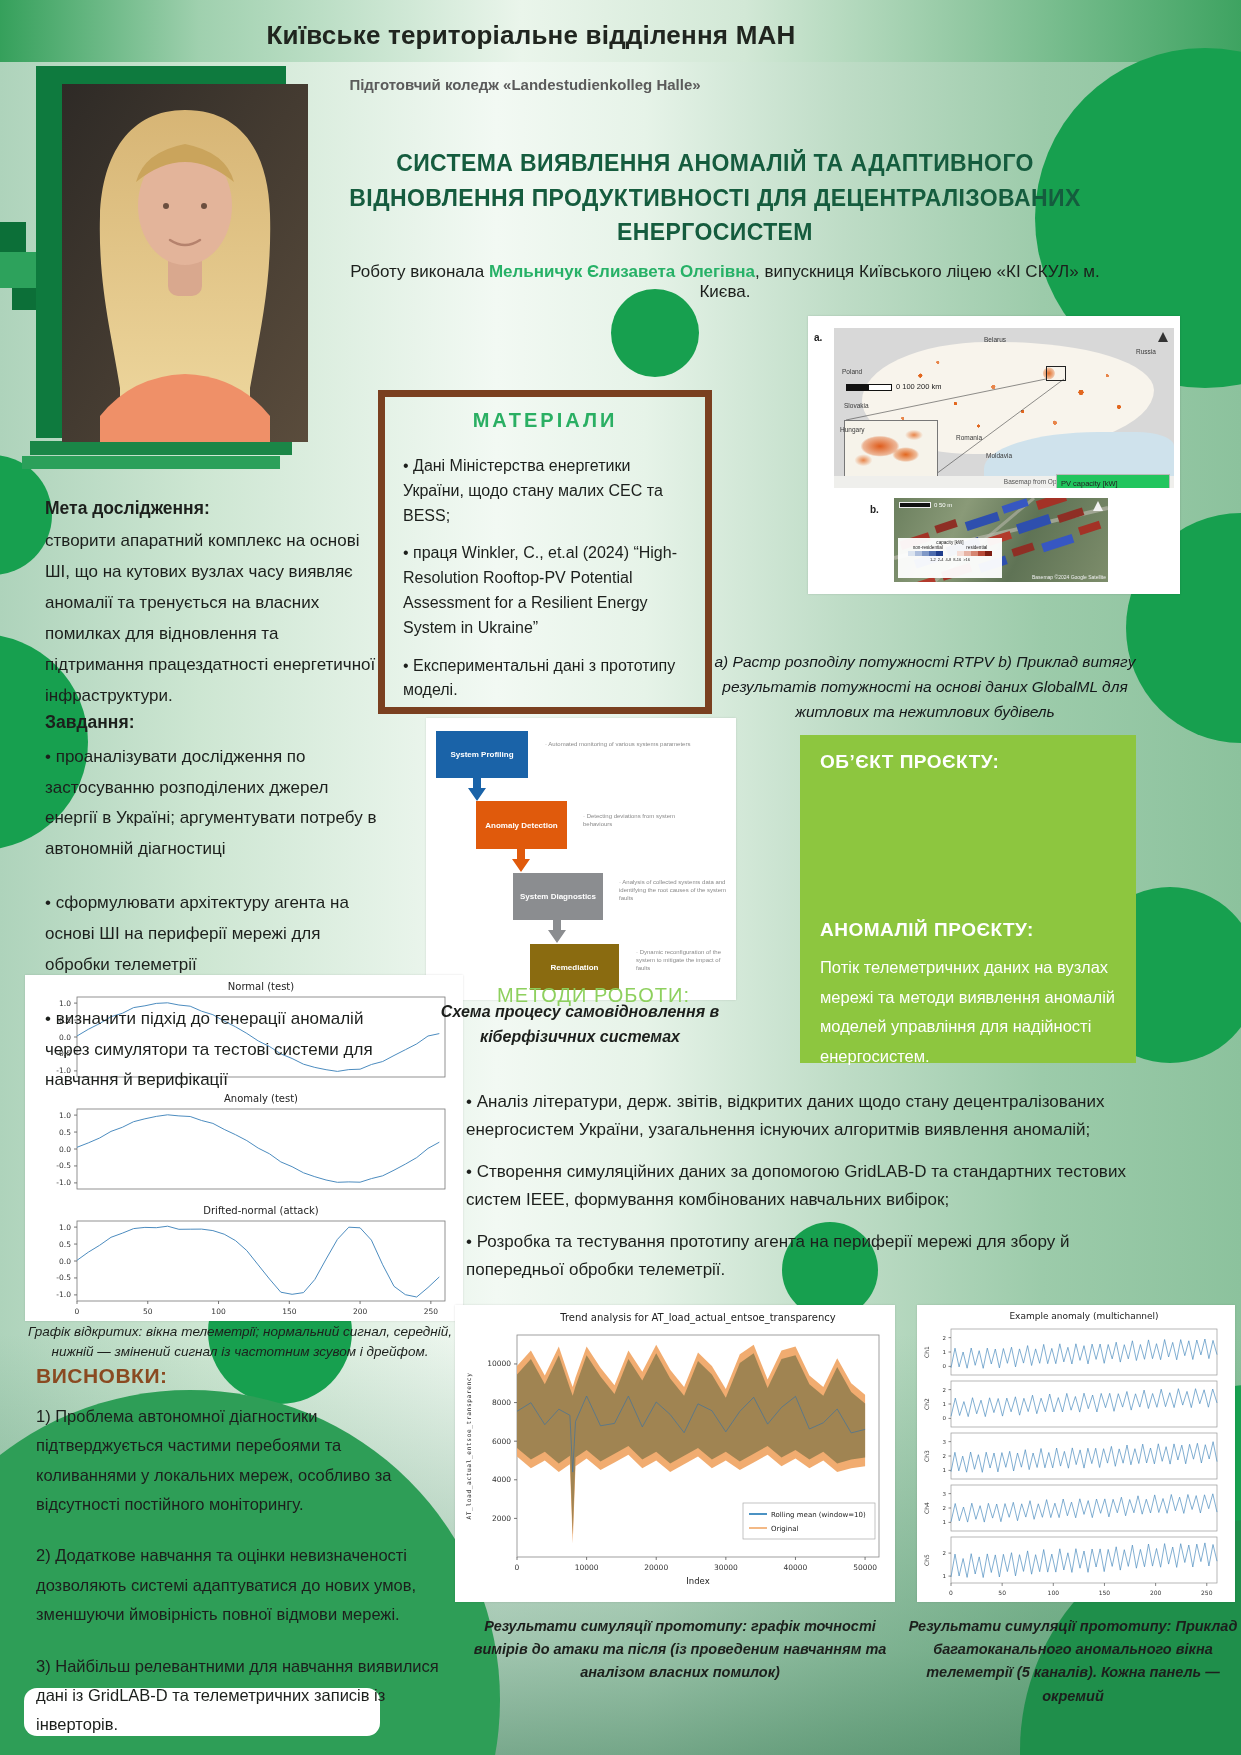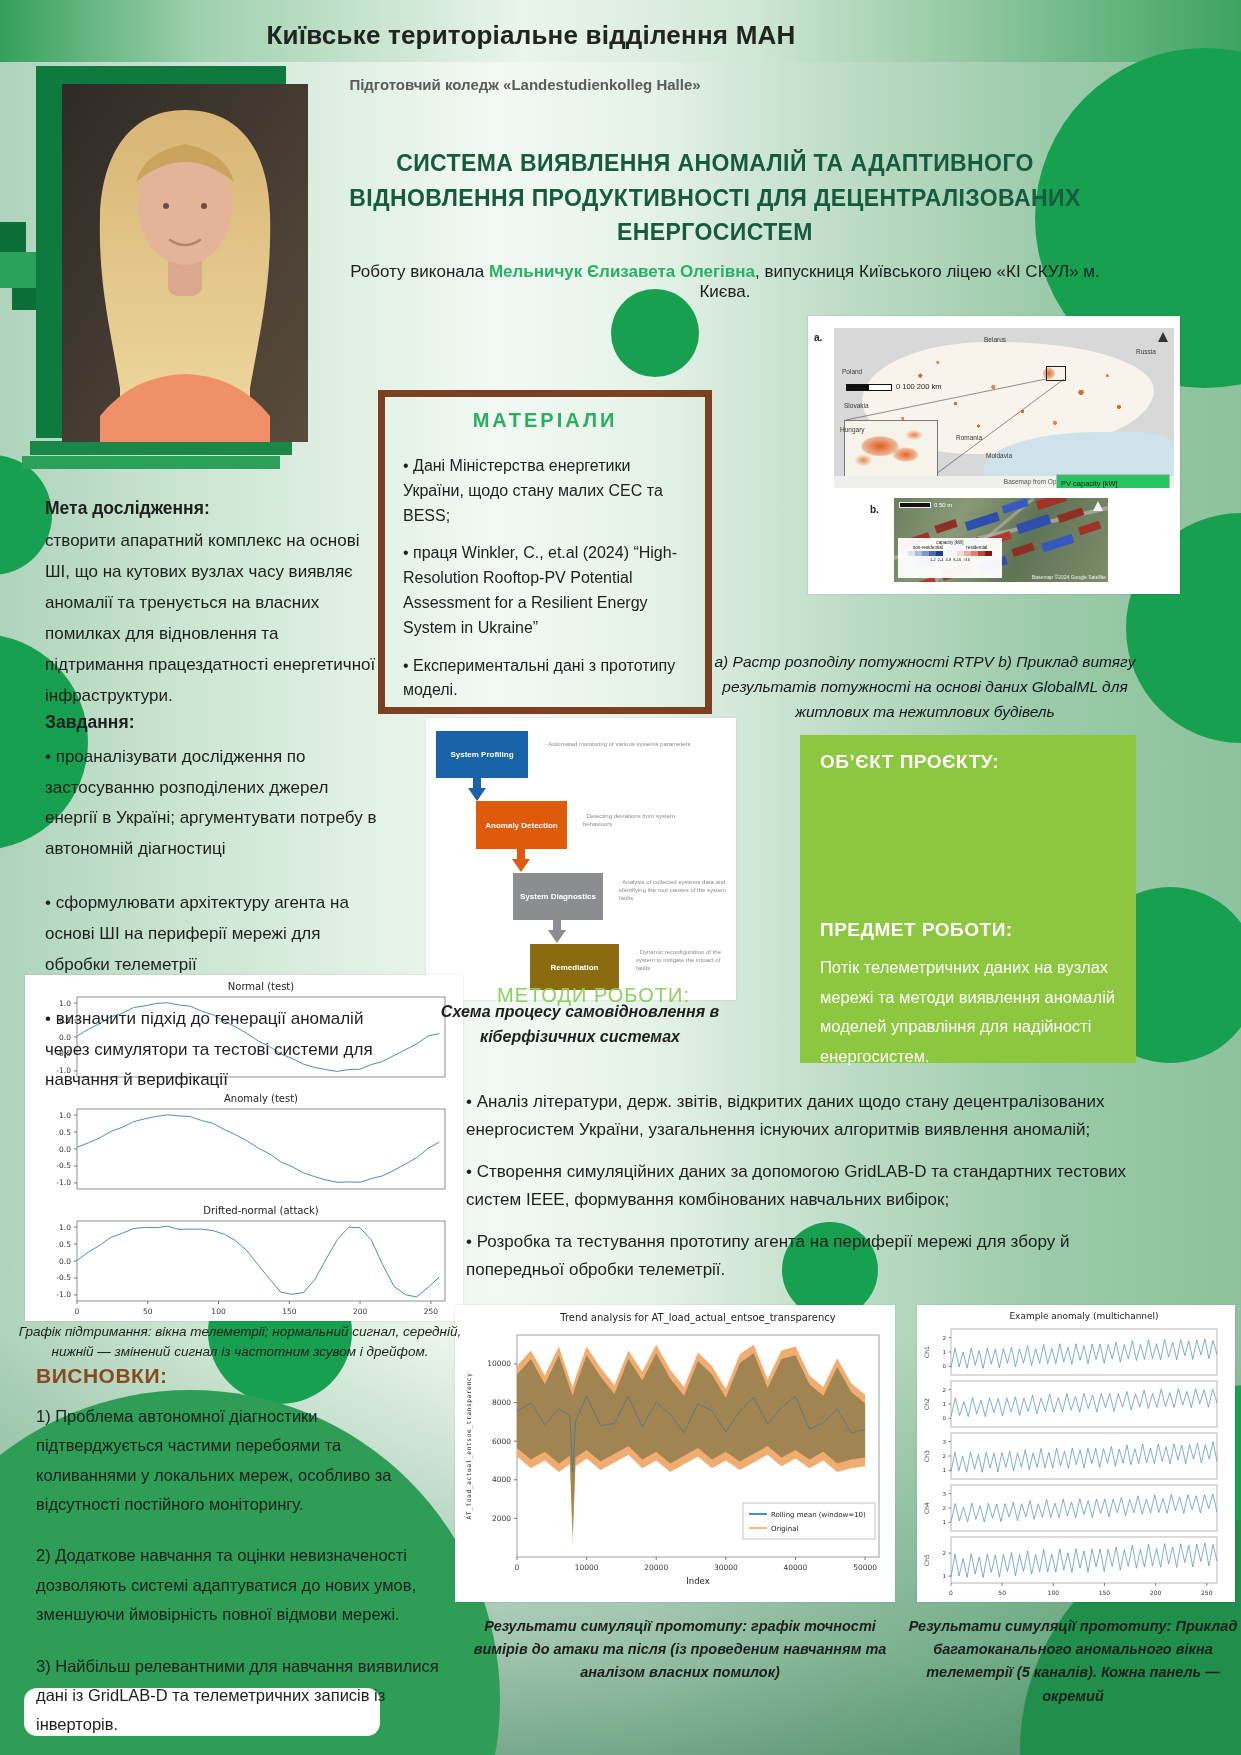--- a/index.html
+++ b/index.html
@@ -282,21 +282,21 @@
       </div>
       <div class="attrB">Basemap ©2024 Google Satellite</div>
     </div>
   </div>
   <div class="figcap">а) Растр розподілу потужності RTPV  b) Приклад витягу результатів потужності на основі даних GlobalML для житлових та нежитлових будівель</div>
 
   <div class="gbox" style="top:735px;height:191px;">
     <div class="gh">ОБ’ЄКТ ПРОЄКТУ:</div>
   </div>
   <div class="gbox" style="top:903px;height:160px;">
-    <div class="gh">ПРЕДМЕТ РОБОТИ:</div>
+    <div class="gh">АНОМАЛІЙ ПРОЄКТУ:</div>
     <div class="gt">Потік телеметричних даних на вузлах мережі та методи виявлення аномалій моделей управління для надійності енергосистем.</div>
   </div>
 
   <div class="flow">
     <div class="fbox" style="left:10px;top:13px;width:92px;height:47px;background:var(--flow-blue);">System Profiling</div>
     <div class="fdesc" style="left:119px;top:22px;width:150px;">Automated monitoring of various systems parameters</div>
     <div class="farrow" style="left:42px;top:60px;">
         <svg width="18" height="23">
           <path d="M5 0h8v10h5l-9 13-9-13h5z" fill="var(--flow-blue)"></path>
         </svg>
@@ -375,21 +375,21 @@
         <line x1="193.53846153846155" y1="326" x2="193.53846153846155" y2="329" stroke="#555" stroke-width="0.8"></line>
         <text x="193.53846153846155" y="339" text-anchor="middle" font-size="7.5" fill="#333">100</text>
         <line x1="264.3076923076923" y1="326" x2="264.3076923076923" y2="329" stroke="#555" stroke-width="0.8"></line>
         <text x="264.3076923076923" y="339" text-anchor="middle" font-size="7.5" fill="#333">150</text>
         <line x1="335.0769230769231" y1="326" x2="335.0769230769231" y2="329" stroke="#555" stroke-width="0.8"></line>
         <text x="335.0769230769231" y="339" text-anchor="middle" font-size="7.5" fill="#333">200</text>
         <line x1="405.84615384615387" y1="326" x2="405.84615384615387" y2="329" stroke="#555" stroke-width="0.8"></line>
         <text x="405.84615384615387" y="339" text-anchor="middle" font-size="7.5" fill="#333">250</text>
       </svg>
   </div>
-  <div class="smallcap">Графік підтримання: вікна телеметрії; нормальний сигнал, середній, нижній — змінений сигнал із частотним зсувом і дрейфом.</div>
+  <div class="smallcap">Графік відкритих: вікна телеметрії; нормальний сигнал, середній, нижній — змінений сигнал із частотним зсувом і дрейфом.</div>
 
   <div class="pill"></div>
   <div class="concl-h">ВИСНОВКИ:</div>
   <div class="concl">
     <div class="item">1) Проблема автономної діагностики підтверджується частими перебоями та коливаннями у локальних мереж, особливо за відсутності постійного моніторингу.</div>
     <div class="item">2) Додаткове навчання та оцінки невизначеності дозволяють системі адаптуватися до нових умов, зменшуючи ймовірність повної відмови мережі.</div>
     <div class="item">3) Найбільш релевантними для навчання виявилися дані із GridLAB-D та телеметричних записів із інверторів.</div>
 
   </div>
 

